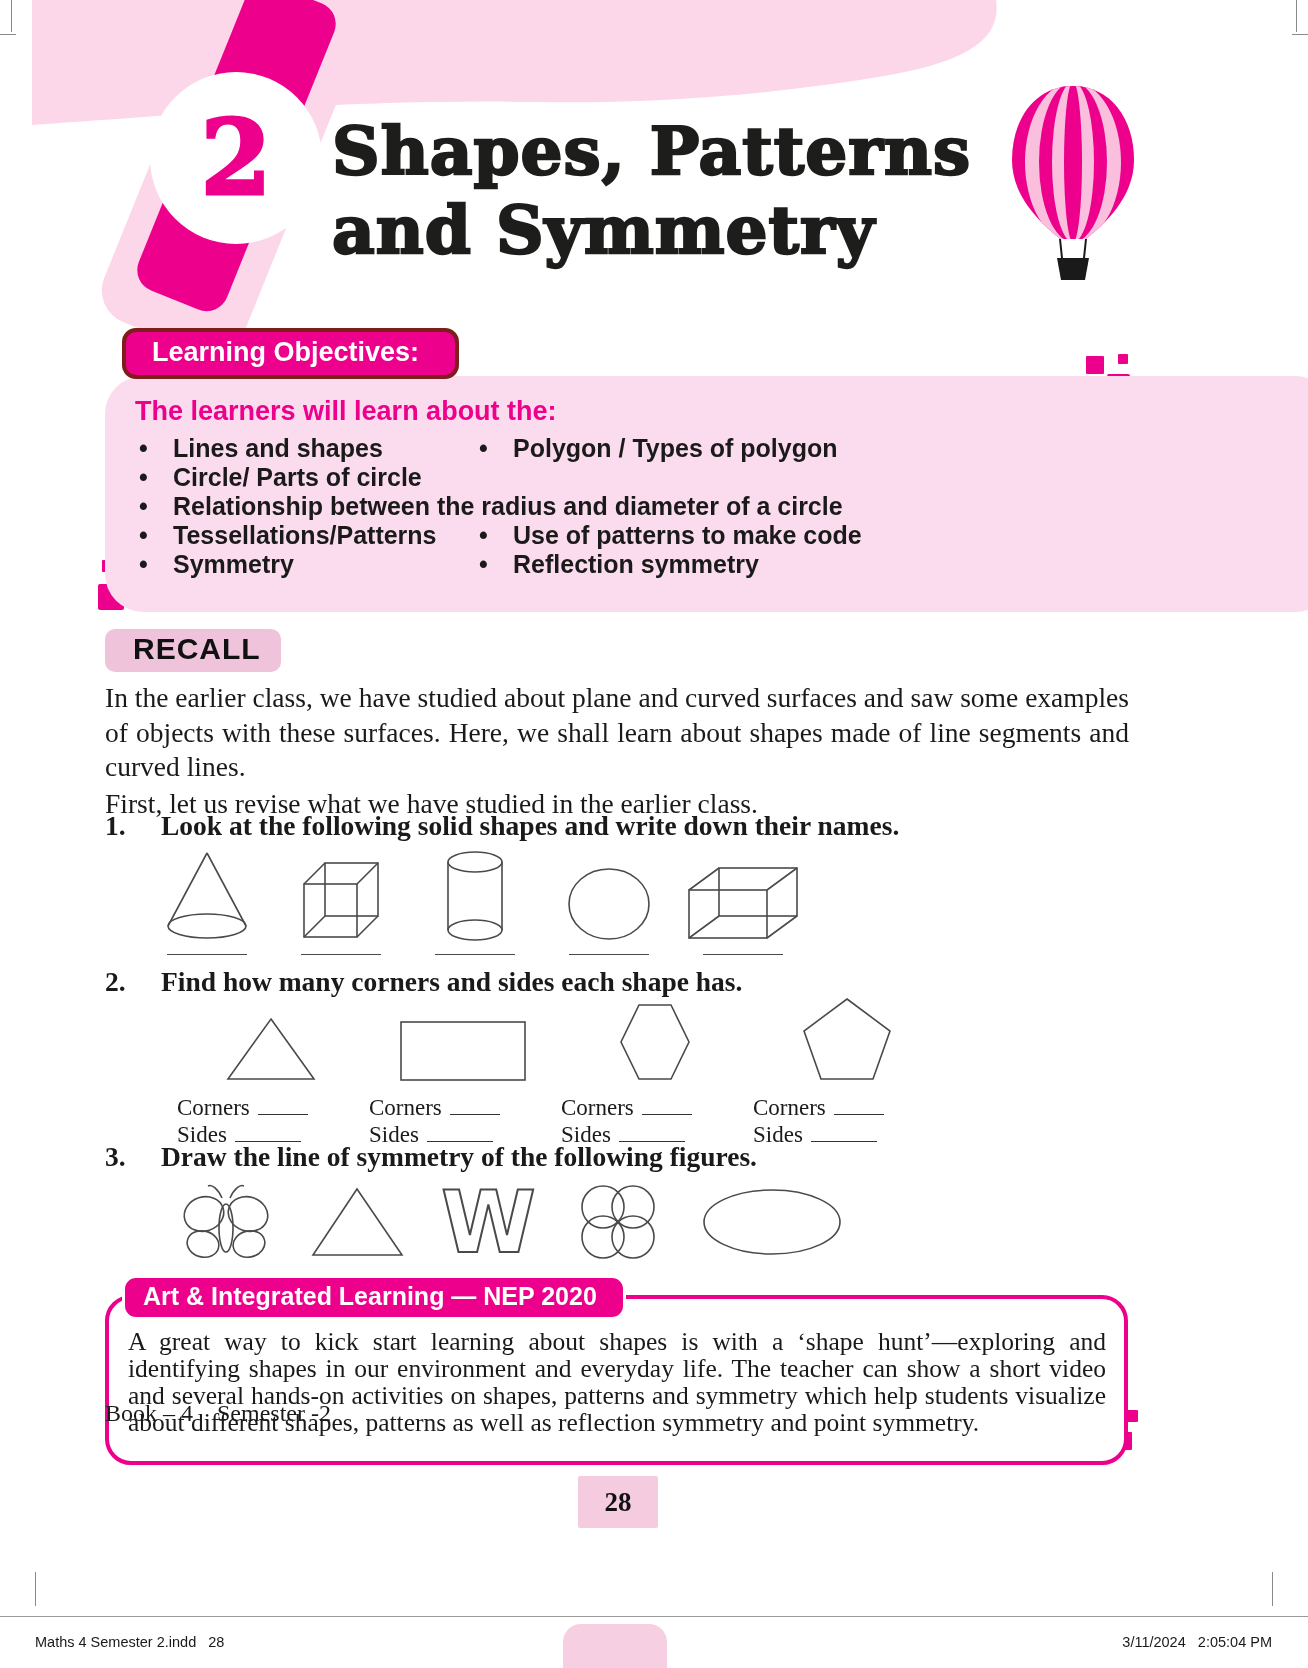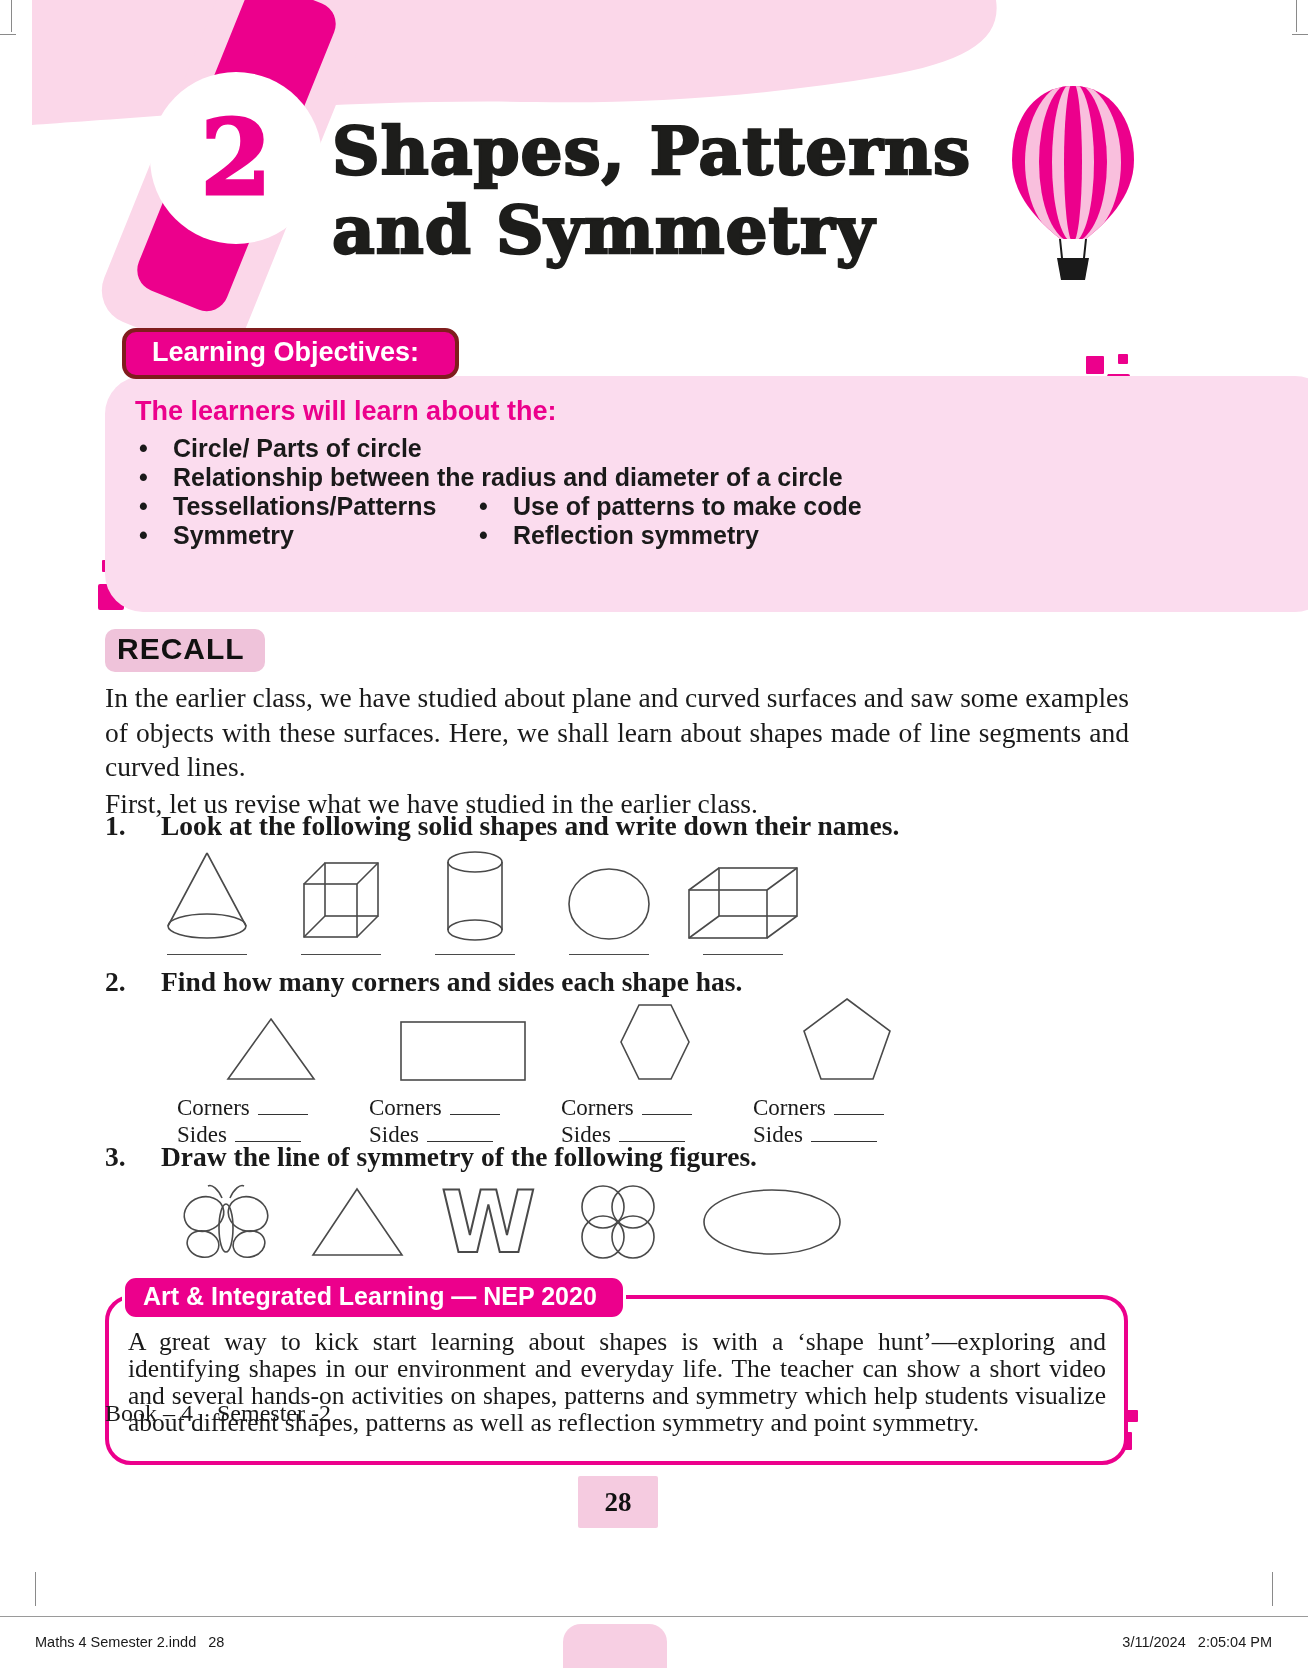--- a/index.html
+++ b/index.html
@@ -24,21 +24,21 @@
             font-family:"Liberation Sans",sans-serif;font-weight:bold;font-size:27px;padding:5px 36px 7px 26px;z-index:3;}
   .lo-box{position:absolute;left:105px;top:376px;width:1228px;height:236px;background:#FBDCEE;border-radius:38px;
           padding:20px 30px 0 30px;box-sizing:border-box;z-index:2;}
   .lo-heading{color:#EC008C;font-family:"Liberation Sans",sans-serif;font-weight:bold;font-size:27px;margin:0 0 7px 0;}
   .lo-row{display:flex;font-family:"Liberation Sans",sans-serif;font-weight:bold;font-size:25px;line-height:29px;color:#1a1a1a;}
   .lo-item{display:flex;}
   .lo-item::before{content:"\2022";margin-left:4px;width:34px;flex:0 0 34px;}
   .lo-left{width:340px;flex:0 0 340px;}
 
   
-  .recall-pill{position:absolute;left:105px;top:629px;background:#EFC3DA;border-radius:10px;padding:3px 20px 6px 12px;
+  .recall-pill{position:absolute;left:105px;top:629px;background:#EFC3DA;border-radius:10px;padding:3px 20px 6px 28px;
                font-family:"Liberation Sans",sans-serif;font-weight:bold;font-size:30px;letter-spacing:1px;color:#111;}
   .intro{position:absolute;left:105px;top:681px;width:1024px;font-size:27.5px;line-height:34.5px;}
   .intro p{margin:0;text-align:justify;}
   .intro p + p{text-align:left;margin-top:2px;}
 
   .q-head{position:absolute;left:105px;font-weight:bold;font-size:27.5px;}
   .q-num{display:inline-block;width:56px;}
 
   svg.shape *{fill:none;stroke:#4a4a4a;stroke-width:1.6;}
 
@@ -129,20 +129,28 @@
   <g fill="#EC008C" stroke="#fff" stroke-width="4" stroke-linejoin="round">
     <rect x="26" y="22" width="30" height="30" rx="4"></rect>
     <rect x="8" y="4" width="22" height="22" rx="3"></rect>
     <rect x="2" y="32" width="16" height="16" rx="3"></rect>
     <rect x="40" y="2" width="14" height="14" rx="3"></rect>
   </g>
 </svg>
 
 <div class="lo-box">
   <div class="lo-heading">The learners will learn about the:</div>
+  <div class="lo-row">
+    <div class="lo-item lo-left">
+        <span>Lines and shapes</span>
+      </div>
+    <div class="lo-item">
+        <span>Polygon / Types of polygon</span>
+      </div>
+  </div>
   <div class="lo-row">
     <div class="lo-item lo-left">
         <span>Circle/ Parts of circle</span>
       </div>
   </div>
   <div class="lo-row">
     <div class="lo-item">
         <span>Relationship between the radius and diameter of a circle</span>
       </div>
   </div>

